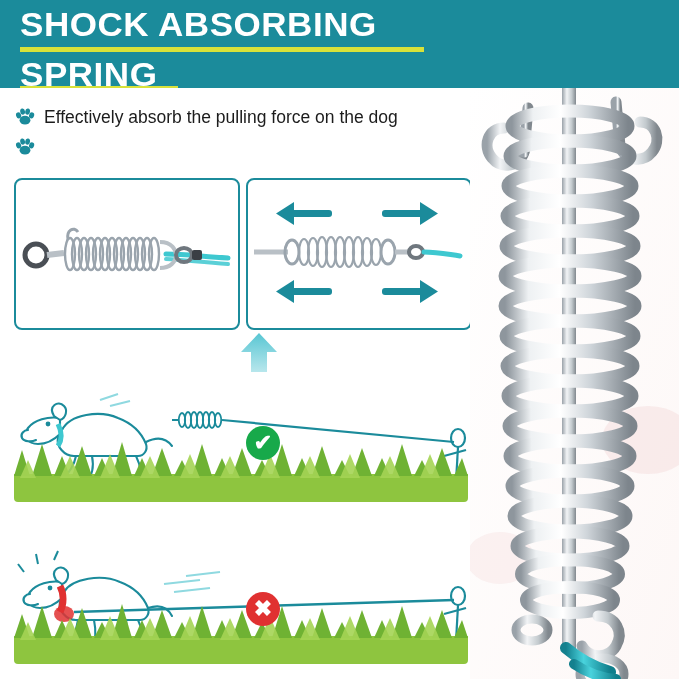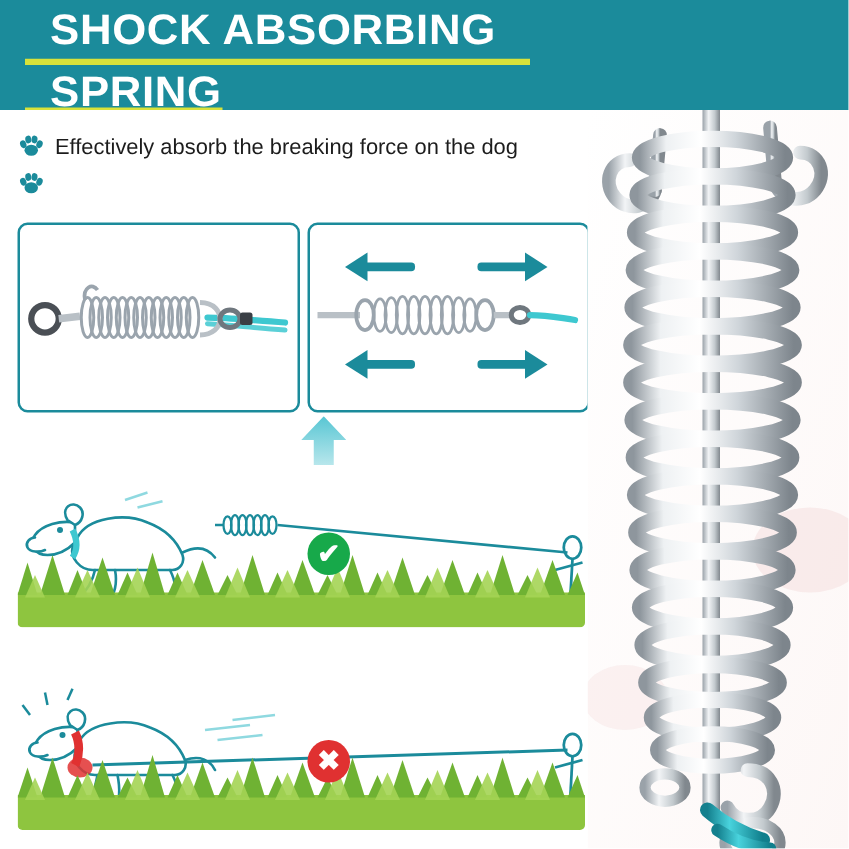--- a/index.html
+++ b/index.html
@@ -29,21 +29,20 @@
     width: 679px;
     height: 88px;
     background: #1b8b9b;
     overflow: hidden;
   }
   .header .title-wrap {
     position: absolute;
     left: 18px;
     top: 4px;
     width: 460px;
-    margin-left: 20px;
   }
   .header .line1, .header .line2 {
     color: #ffffff;
     font-weight: bold;
     font-size: 34px;
     letter-spacing: 0.5px;
     line-height: 40px;
     font-family: "Liberation Sans", sans-serif;
     white-space: nowrap;
     transform: scaleX(1.03);
@@ -191,21 +190,21 @@
     <div class="bullet-row">
       <span class="paw-icon">
         <svg width="22" height="22" viewBox="0 0 22 22">
           <ellipse cx="11" cy="14.2" rx="5.4" ry="4.4" fill="#1b8b9b"></ellipse>
           <ellipse cx="4.6" cy="9.4" rx="2.5" ry="3.1" fill="#1b8b9b" transform="rotate(-20 4.6 9.4)"></ellipse>
           <ellipse cx="8.6" cy="5.6" rx="2.4" ry="3.1" fill="#1b8b9b" transform="rotate(-8 8.6 5.6)"></ellipse>
           <ellipse cx="13.6" cy="5.6" rx="2.4" ry="3.1" fill="#1b8b9b" transform="rotate(8 13.6 5.6)"></ellipse>
           <ellipse cx="17.6" cy="9.4" rx="2.5" ry="3.1" fill="#1b8b9b" transform="rotate(20 17.6 9.4)"></ellipse>
         </svg>
       </span>
-      <span class="bullet-text">Effectively absorb the breaking force on the dog</span>
+      <span class="bullet-text">Effectively absorb the pulling force on the dog</span>
     </div>
 
     <div class="bullet-row">
       <span class="paw-icon">
         <svg width="22" height="22" viewBox="0 0 22 22">
           <ellipse cx="11" cy="14.2" rx="5.4" ry="4.4" fill="#1b8b9b"></ellipse>
           <ellipse cx="4.6" cy="9.4" rx="2.5" ry="3.1" fill="#1b8b9b" transform="rotate(-20 4.6 9.4)"></ellipse>
           <ellipse cx="8.6" cy="5.6" rx="2.4" ry="3.1" fill="#1b8b9b" transform="rotate(-8 8.6 5.6)"></ellipse>
           <ellipse cx="13.6" cy="5.6" rx="2.4" ry="3.1" fill="#1b8b9b" transform="rotate(8 13.6 5.6)"></ellipse>
           <ellipse cx="17.6" cy="9.4" rx="2.5" ry="3.1" fill="#1b8b9b" transform="rotate(20 17.6 9.4)"></ellipse>

